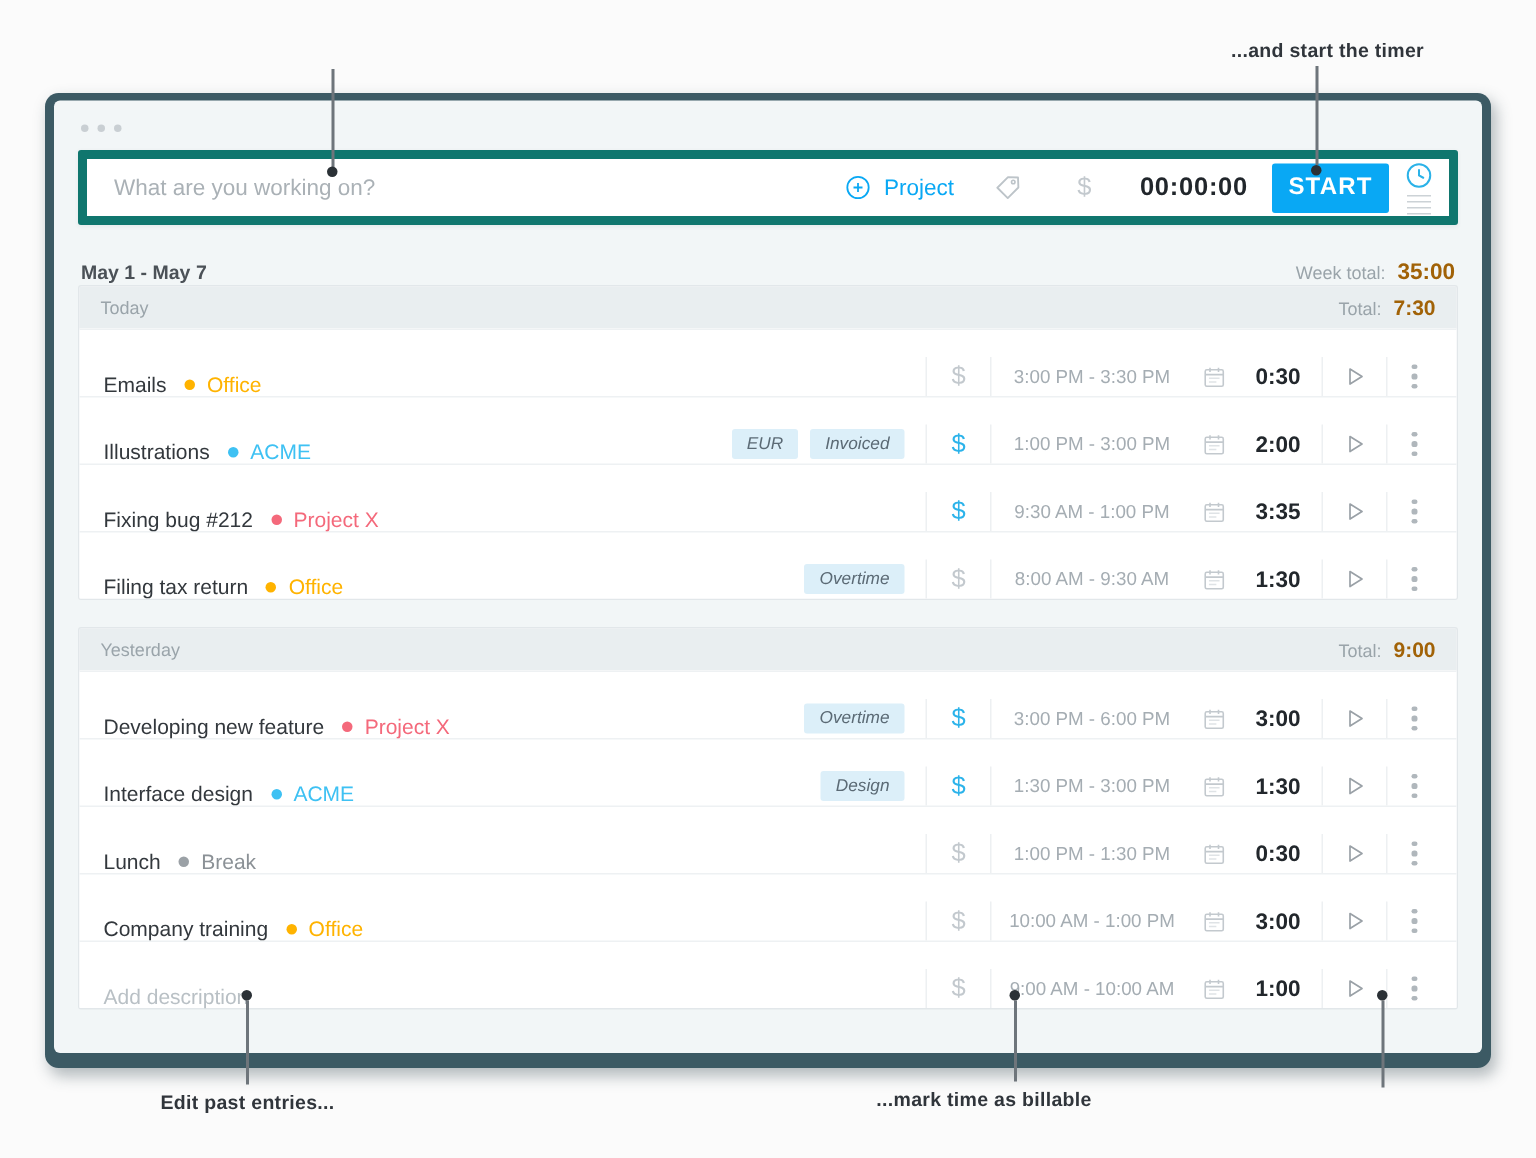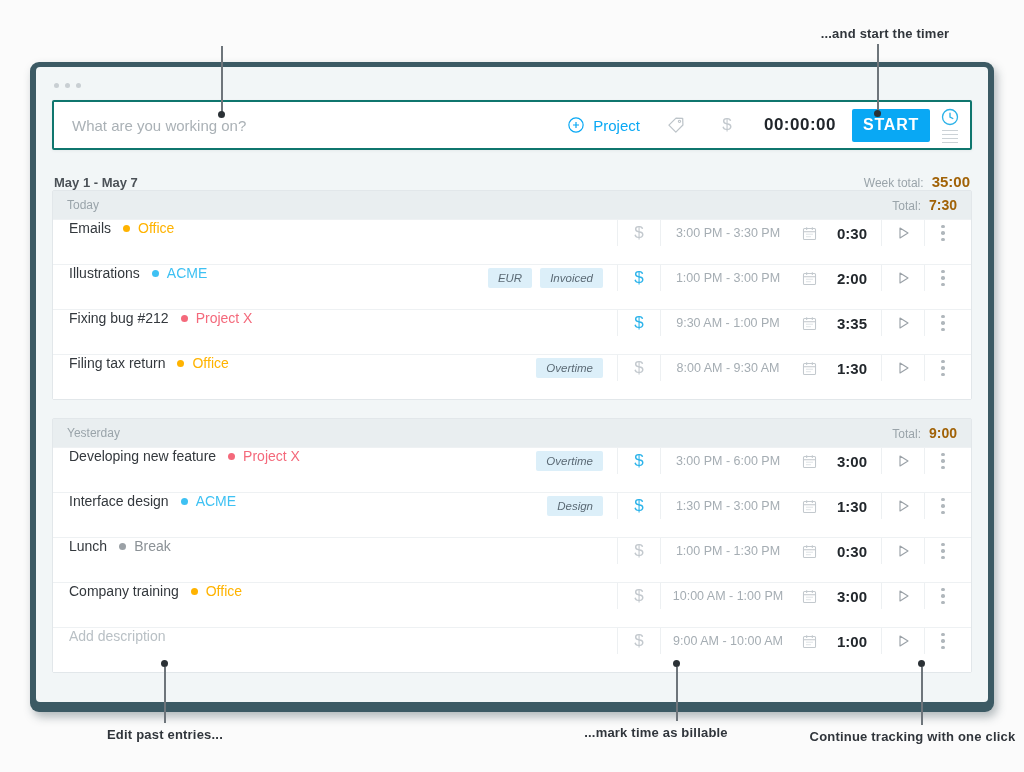--- a/index.html
+++ b/index.html
@@ -15,21 +15,21 @@
   
   #window { position:absolute; left:30px; top:62px; width:964px; height:650px;
             background:#3c5a64; border-radius:9px; padding:5px 6px 10px 6px;
             box-shadow:3px 5px 10px rgba(40,60,68,.35); z-index:10; }
   #window-inner { width:100%; height:100%; background:#f2f6f7; border-radius:4px; padding:11px 16px 0 16px; position:relative; }
 
   .win-controls { display:flex; gap:6px; padding-left:2px; height:14px; align-items:center; }
   .win-controls i { width:5px; height:5px; border-radius:50%; background:#c9cfd3; display:block; }
 
   
-  .timer-bar { margin-top:8px; height:50px; background:#fff; border:2px solid #0f766e; border-radius:2px;
+  .timer-bar { margin-top:8px; height:50px; background:#fff; border:6px solid #0f766e; border-radius:2px;
                box-shadow:0 1px 3px rgba(60,80,90,.07); display:flex; align-items:center; padding:0 10px 0 18px;justify-content:space-between; }
   .timer-placeholder { color:#aab1b6; font-size:15px; flex:1 1 auto; }
   .timer-right { display:flex; align-items:center; gap:0; }
   .project-link { display:flex; align-items:center; gap:8px; color:#09a8f4; font-size:15px; cursor:pointer; margin-right:26px; }
   .icon-tag { margin-right:26px; display:flex; }
   .timer-dollar { font-size:17px; color:#c3c9ce; width:30px; text-align:center; margin-right:22px; }
   .timer-value { font-size:17px; font-weight:bold; color:#21262b; letter-spacing:.5px; margin-right:16px; }
   .start-btn { width:78px; height:33px; background:#09a8f4; color:#fff; font-size:16px; font-weight:bold;
                letter-spacing:.8px; border:none; border-radius:2px; cursor:pointer; font-family:inherit; }
   .mode-col { display:flex; flex-direction:column; align-items:center; gap:3px; margin-left:10px; }
@@ -44,21 +44,21 @@
   .total-value { font-size:15px; font-weight:bold; color:#a16207; }
 
   
   .section { border:1px solid #e2e7ea; border-radius:2px; background:#fff; }
   .section + .section { margin-top:18px; }
   .section-header { height:28px; background:#e9eef0; display:flex; justify-content:space-between; align-items:center; padding:0 14px; }
   .section-title { font-size:12px; color:#9aa4aa; }
   .section-total { display:flex; align-items:baseline; gap:8px; }
   .section-total .total-value { font-size:14px; }
 
-  .row { height:45px; display:flex; align-items:flex-start; justify-content:space-between; background:#fff; border-top:1px solid #eef1f3; padding:0 10px 0 16px; }
+  .row { height:45px; display:flex; align-items:flex-end; justify-content:space-between; background:#fff; border-top:1px solid #eef1f3; padding:0 10px 0 16px; }
   .row-left { display:flex; align-items:center; gap:12px; min-width:0; }
   .desc { font-size:14px; color:#33383d; white-space:nowrap; }
   .desc.placeholder { color:#b9c0c5; }
   .proj { display:flex; align-items:center; gap:8px; cursor:pointer; }
   .proj-dot { width:7px; height:7px; border-radius:50%; }
   .proj-name { font-size:14px; }
 
   .row-right { display:flex; align-items:center; }
   .badges { display:flex; gap:8px; margin-right:14px; }
   .badge { font-size:11.5px; color:#5b6a75; background:#dceff9; border-radius:2px; padding:4px 10px; white-space:nowrap;font-style:italic; }
@@ -86,21 +86,20 @@
   <div class="ann-dot" style="left:161px; top:660px;"></div>
   <div class="ann-line" style="left:164px; top:667px; height:56px;"></div>
   <div class="ann-text" style="left:95px; top:727px; width:140px;">Edit past entries...</div>
 
   <div class="ann-dot" style="left:673px; top:660px;"></div>
   <div class="ann-line" style="left:676px; top:667px; height:54px;"></div>
   <div class="ann-text" style="left:571px; top:725px; width:170px;">...mark time as billable</div>
 
   <div class="ann-dot" style="left:918px; top:660px;"></div>
   <div class="ann-line" style="left:921px; top:667px; height:58px;"></div>
-  <div class="ann-text" style="left:805px; top:729px; width:215px;">Continue tracking with one click</div>
 
   <div id="window">
     <div id="window-inner">
 
       <div class="win-controls">
           <i></i>
           <i></i>
           <i></i>
         </div>
 

